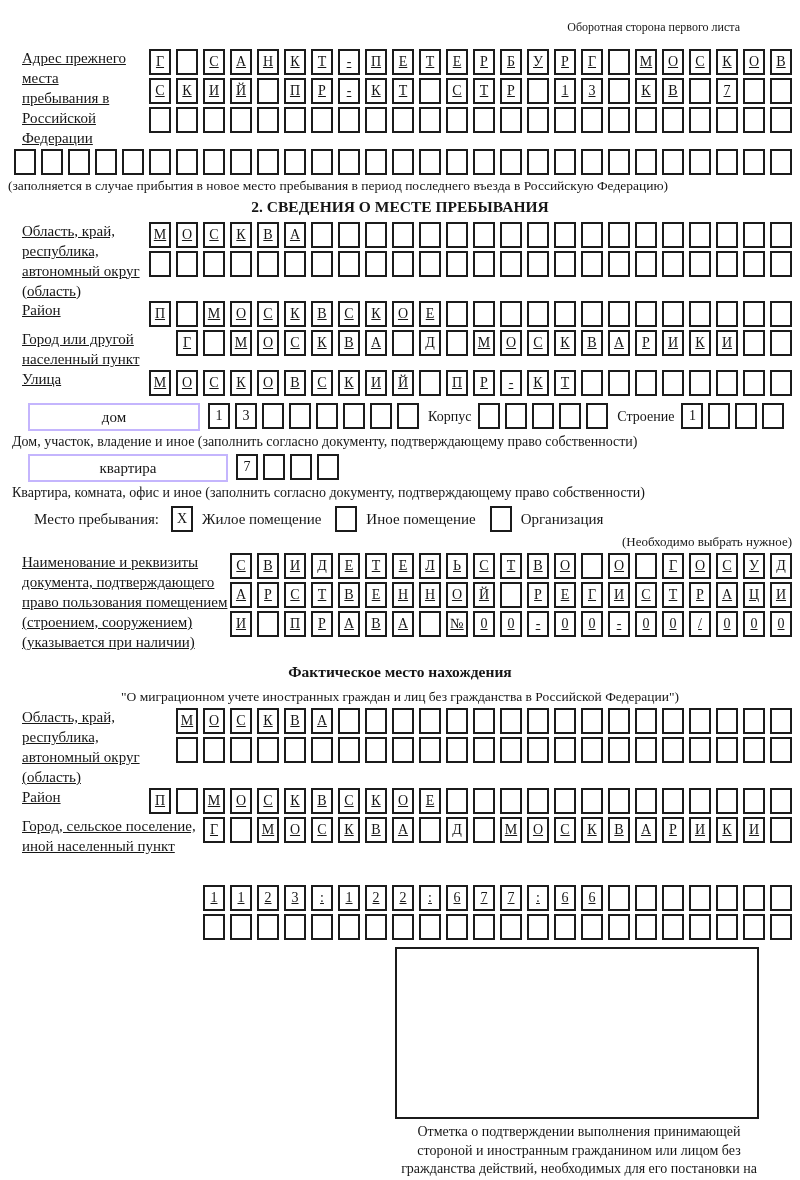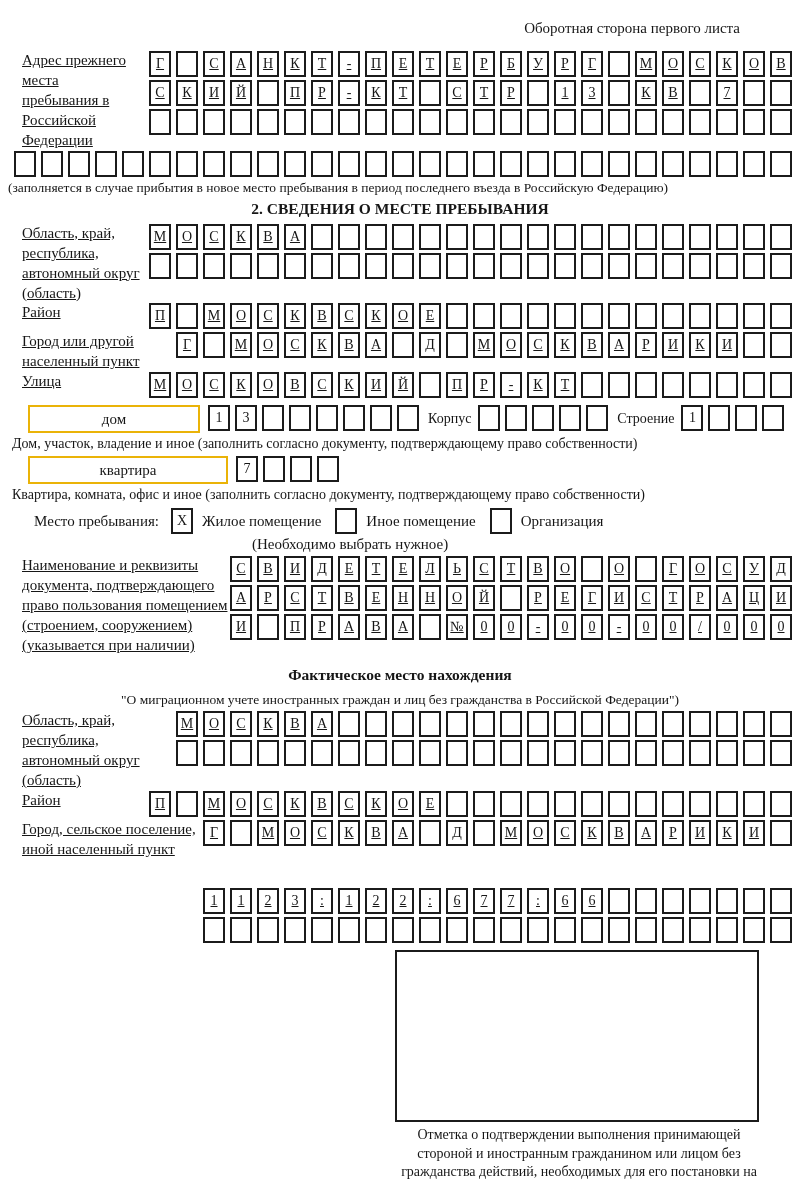--- a/index.html
+++ b/index.html
@@ -1,50 +1,50 @@
 <!DOCTYPE html>
 <html><head>
 <meta charset="utf-8">
 <style>
   html,body{margin:0;padding:0;background:#fff;}
   body{width:800px;height:1180px;overflow:hidden;color:#161616;
        font-family:"Liberation Serif","DejaVu Serif",serif;}
   .page{padding:4px 8px 0 8px;width:784px;}
-  .corner{ text-align:right; font-size:15px; margin:16px 52px 14px 0;}
+  .corner{ text-align:right; font-size:12px; margin:16px 52px 14px 0;}
   .frow{display:flex;align-items:flex-start;text-decoration:underline;}
   .label{font-size:15px;line-height:1.33;}
   .w122{width:126px;flex:none;padding-left:14px;box-sizing:border-box;}
   .w118{width:132px;flex:none;padding-left:14px;box-sizing:border-box;}
   .w150{width:160px;flex:none;padding-left:14px;box-sizing:border-box;}
   .w140{width:150px;flex:none;padding-left:14px;box-sizing:border-box;}
   .w185{width:196px;flex:none;padding-left:14px;box-sizing:border-box;}
   .w175{width:186px;flex:none;padding-left:14px;box-sizing:border-box;}
   .w225{width:236px;flex:none;padding-left:14px;box-sizing:border-box;}
   .grid{flex:1;min-width:0;}
   .cells{display:flex;justify-content:flex-end;margin-bottom:3px;}
   .cells.left{justify-content:flex-start;}
   .cell{width:22px;height:26px;flex:none;border:2px solid #1b1b1b;margin-left:5px;
         box-sizing:border-box;display:flex;align-items:center;justify-content:center;
         font-size:14px;line-height:1;background:#fff;}
   .cells.left .cell{margin-left:0;margin-right:5px;}
   .note{font-size:13.5px;text-align:left;margin:1px 0 4px 0;}
   .sec-title{font-size:15.5px;font-weight:bold;text-align:center;margin:4px 0 6px 0;}
-  .widebox{border:2px solid #eab308;height:28px;box-sizing:border-box;flex:none;
+  .widebox{border:2px solid #c4b5fd;height:28px;box-sizing:border-box;flex:none;
            display:flex;align-items:center;justify-content:center;font-size:15px;}
   .dombox{width:172px;margin-right:8px;}
   .kvbox{width:200px;margin-right:8px;}
   .domrow{display:flex;align-items:flex-start;margin:4px 0 2px 20px;}
   .inline-label{font-size:14px;line-height:28px;margin:0 7px 0 4px;flex:none;}
   .caption{font-size:14px;margin:1px 0 4px 4px;}
   .checkrow{display:flex;align-items:center;margin:5px 0 2px 26px;}
   .checkbox{width:22px;height:26px;border:2px solid #1b1b1b;box-sizing:border-box;flex:none;
             display:flex;align-items:center;justify-content:center;font-size:14px;}
   .cb-label{font-size:15px;margin:0 14px 0 9px;}
   .mesto-label{font-size:15px;margin-right:12px;}
-  .choose-note{font-size:15px;margin:0 0 3px 244px;}
+  .choose-note{font-size:13px;margin:0 0 3px 244px;text-align:right;}
   .sub{font-size:13.5px;text-align:center;margin:0 0 3px 0;}
   .fact-title{font-size:15.5px;font-weight:bold;text-align:center;margin:10px 0 8px 0;}
   .mt28{margin-top:28px;}
   .stampwrap{margin:4px 0 0 387px;width:368px;}
   .stampbox{width:364px;height:172px;border:2px solid #1b1b1b;box-sizing:border-box;}
   .stampcap{font-size:14px;text-align:center;line-height:1.35;margin-top:4px;}
 </style>
 </head>
 <body>
 

